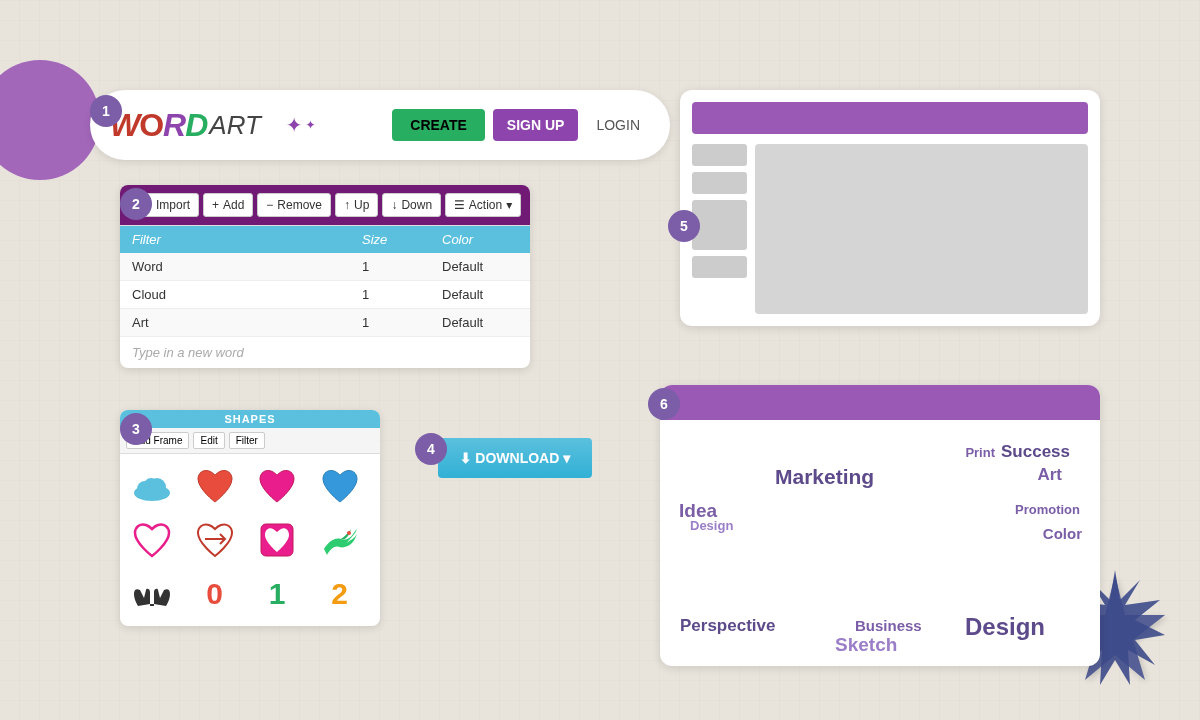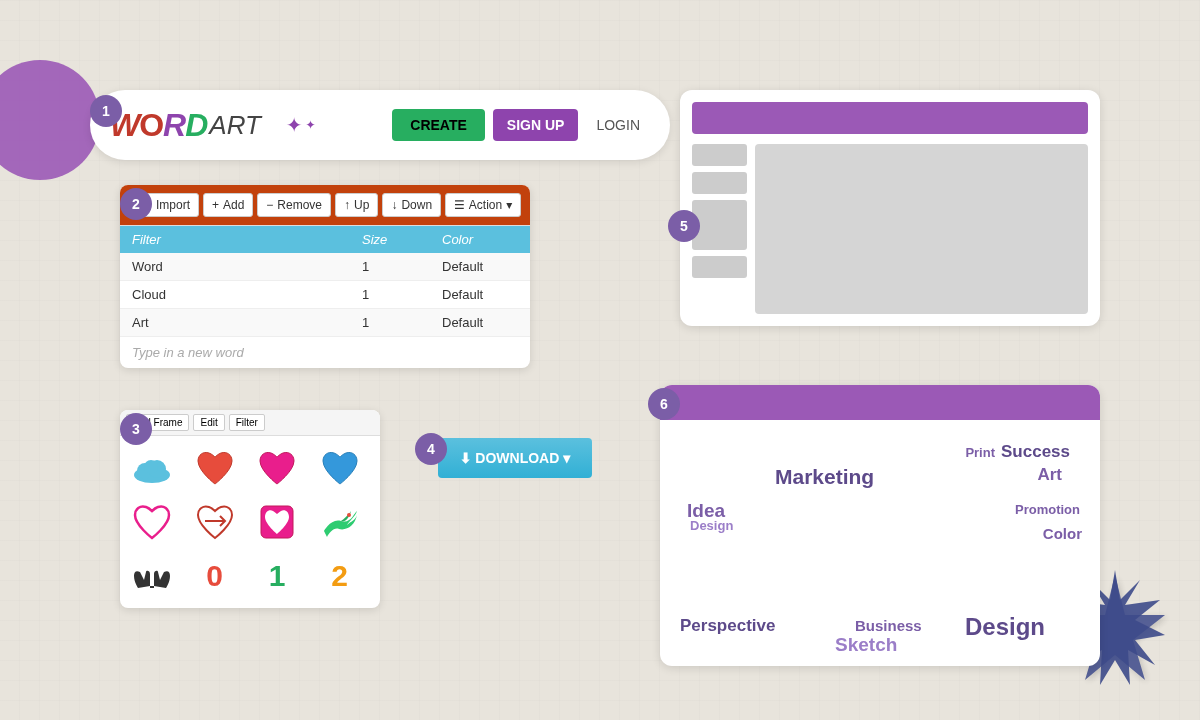--- a/index.html
+++ b/index.html
@@ -127,21 +127,21 @@
       border-radius: 8px;
       box-shadow: 0 2px 8px rgba(0,0,0,0.12);
       overflow: hidden;
     }
     .badge-2 { top: 188px; left: 120px; }
 
     .toolbar-2 {
       display: flex;
       gap: 4px;
       padding: 8px;
-      background: #c2410c;
+      background: #701a75;
       border-bottom: 1px solid #ddd;
     }
     .tb-btn {
       display: flex;
       align-items: center;
       gap: 4px;
       padding: 4px 8px;
       border: 1px solid #ccc;
       background: white;
       border-radius: 3px;
@@ -431,20 +431,21 @@
     <div>Default</div>
   </div>
   <div class="table-placeholder">Type in a new word</div>
 </div>
 
 <div class="step-badge badge-3">
   <span>3</span>
 </div>
 
 <div class="panel-3">
+  <div class="shapes-header">SHAPES</div>
   <div class="shapes-toolbar">
     <button class="shapes-tb-btn">Add Frame</button>
     <button class="shapes-tb-btn">Edit</button>
     <button class="shapes-tb-btn">Filter</button>
   </div>
   <div class="shapes-grid">
 
     <div class="shape-cell">
       <svg width="42" height="30" viewBox="0 0 42 30">
           <ellipse cx="21" cy="22" rx="18" ry="8" fill="#5bc0de"></ellipse>
@@ -536,21 +537,21 @@
   <span>6</span>
 </div>
 
 <div class="panel-6">
   <div class="cloud-header"></div>
   <div class="word-cloud">
     <span class="cloud-word" style="font-size:13px; color:#7b5ea7; position:absolute; top:25px; right:105px;">Print</span>
     <span class="cloud-word" style="font-size:17px; color:#5d4a8a; position:absolute; top:22px; right:30px;">Success</span>
     <span class="cloud-word" style="font-size:21px; color:#5d4a8a; position:absolute; top:45px; left:115px;">Marketing</span>
     <span class="cloud-word" style="font-size:17px; color:#7b5ea7; position:absolute; top:45px; right:38px;">Art</span>
-    <span class="cloud-word" style="font-size:19px; color:#7b5ea7; position:absolute; top:80px; left:27px;">Idea</span>
+    <span class="cloud-word" style="font-size:19px; color:#7b5ea7; position:absolute; top:80px; left:19px;">Idea</span>
     <span class="cloud-word" style="font-size:13px; color:#9b7ec8; position:absolute; top:98px; left:30px;">Design</span>
     <span class="cloud-word" style="font-size:13px; color:#7b5ea7; position:absolute; top:82px; right:20px;padding-left:12px;">Promotion</span>
     <span class="cloud-word" style="font-size:15px; color:#7b5ea7; position:absolute; top:105px; right:18px;">Color</span>
     <span class="cloud-word" style="font-size:17px; color:#5d4a8a; position:absolute; bottom:30px; left:20px;">Perspective</span>
     <span class="cloud-word" style="font-size:15px; color:#7b5ea7; position:absolute; bottom:32px; left:195px;">Business</span>
     <span class="cloud-word" style="font-size:24px; color:#5d4a8a; position:absolute; bottom:25px; right:55px;">Design</span>
     <span class="cloud-word" style="font-size:19px; color:#9b7ec8; position:absolute; bottom:10px; left:175px;">Sketch</span>
   </div>
 </div>
 

